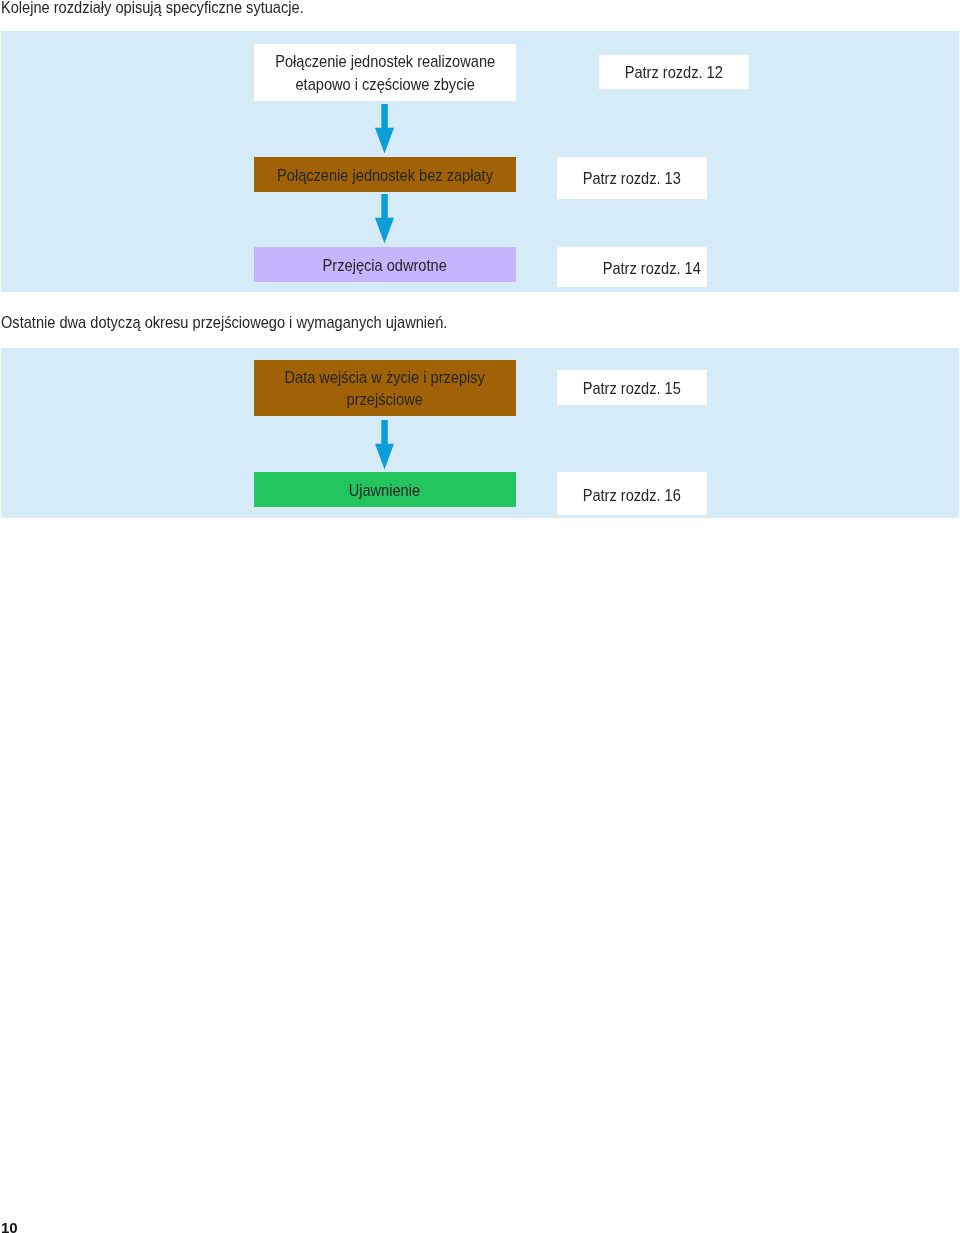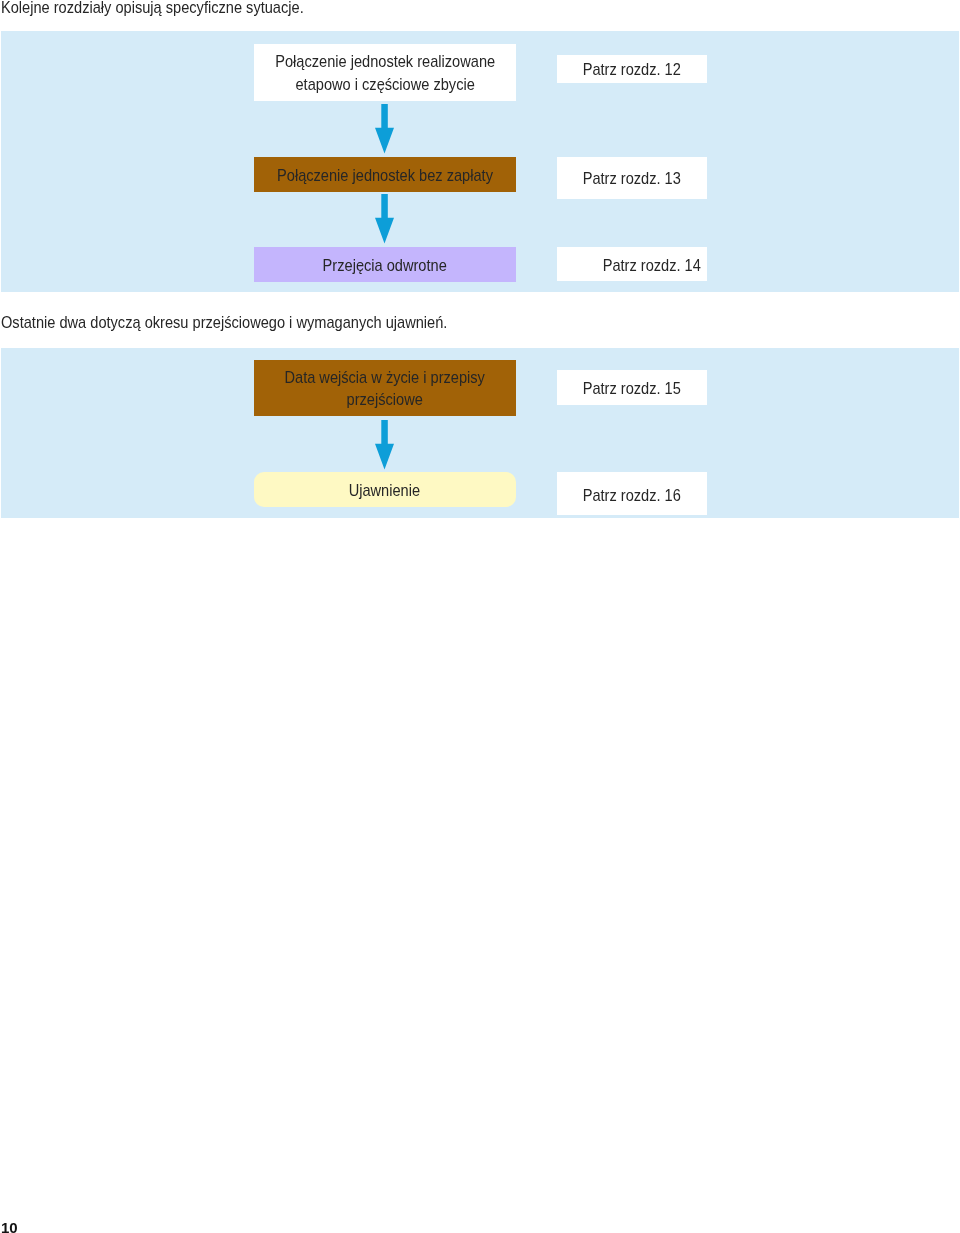--- a/index.html
+++ b/index.html
@@ -95,55 +95,55 @@
 
   <div class="band" id="band-1" style="background-color: rgb(213, 235, 248);"></div>
   <div class="band" id="band-2" style="background-color: rgb(213, 235, 248);"></div>
 
   <div class="intro-line" id="intro-1">Kolejne rozdziały opisują specyficzne sytuacje.</div>
   <div class="intro-line" id="intro-2">Ostatnie dwa dotyczą okresu przejściowego i wymaganych ujawnień.</div>
 
   <div class="node topic two-line" style="top: 43.7px; height: 57.7px; background-color: rgb(255, 255, 255);">
     <span><b>Połączenie jednostek realizowane</b><br><b>etapowo i częściowe zbycie</b></span>
   </div>
-  <div class="node ref" style="top: 54.8px; height: 28px; background-color: rgb(255, 255, 255);">
+  <div class="node ref" style="top: 54.8px; height: 34px; background-color: rgb(255, 255, 255); margin-left: 42px;">
     <span>Patrz rozdz. 12</span>
   </div>
   <svg class="arrow" style="top:104.4px" viewBox="0 0 19 49.5">
     <path d="M6.3 0 H12.8 V23.7 H19 L9.5 49.5 L0 23.7 H6.3 Z" fill="#0d9ed8"></path>
   </svg>
 
   <div class="node topic" style="top: 157px; height: 34.8px; background-color: #a16207;">
     <span>Połączenie jednostek bez zapłaty</span>
   </div>
   <div class="node ref" style="top: 156.6px; height: 42px; background-color: rgb(255, 255, 255);">
     <span>Patrz rozdz. 13</span>
   </div>
   <svg class="arrow" style="top:194.4px" viewBox="0 0 19 49.5">
     <path d="M6.3 0 H12.8 V23.7 H19 L9.5 49.5 L0 23.7 H6.3 Z" fill="#0d9ed8"></path>
   </svg>
 
   <div class="node topic" style="top: 247.2px; height: 34.9px; background-color: #c4b5fd;">
     <span>Przejęcia odwrotne</span>
   </div>
-  <div class="node ref" style="top: 247.2px; height: 34px; background-color: rgb(255, 255, 255); padding-left: 40px;">
+  <div class="node ref" style="top: 247.2px; height: 40px; background-color: rgb(255, 255, 255); padding-left: 40px;">
     <span>Patrz rozdz. 14</span>
   </div>
 
   <div class="node topic two-line" style="top: 359.6px; height: 56px; background-color: #a16207;">
     <span><b>Data wejścia w życie i przepisy</b><br><b>przejściowe</b></span>
   </div>
   <div class="node ref" style="top: 369.9px; height: 34.9px; background-color: rgb(255, 255, 255);">
     <span>Patrz rozdz. 15</span>
   </div>
   <svg class="arrow" style="top:420.2px" viewBox="0 0 19 49.5">
     <path d="M6.3 0 H12.8 V23.7 H19 L9.5 49.5 L0 23.7 H6.3 Z" fill="#0d9ed8"></path>
   </svg>
 
-  <div class="node topic" style="top: 472.4px; height: 34.6px; background-color: #fef9c3; border-radius: 10px;">
+  <div class="node topic" style="top: 472.4px; height: 34.6px; background-color: #22c55e;">
     <span>Ujawnienie</span>
   </div>
   <div class="node ref" style="top: 472.4px; height: 43px; background-color: rgb(255, 255, 255);">
     <span>Patrz rozdz. 16</span>
   </div>
 
   <div class="page-number" style="top:1219.6px">10</div>
 </div>
 
 </body></html>

